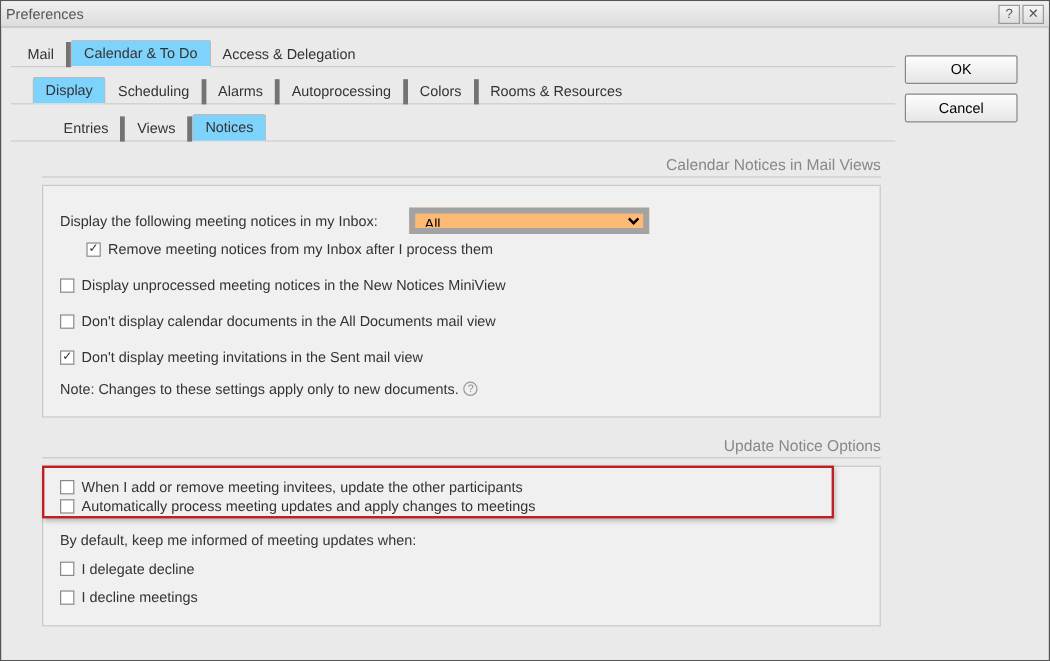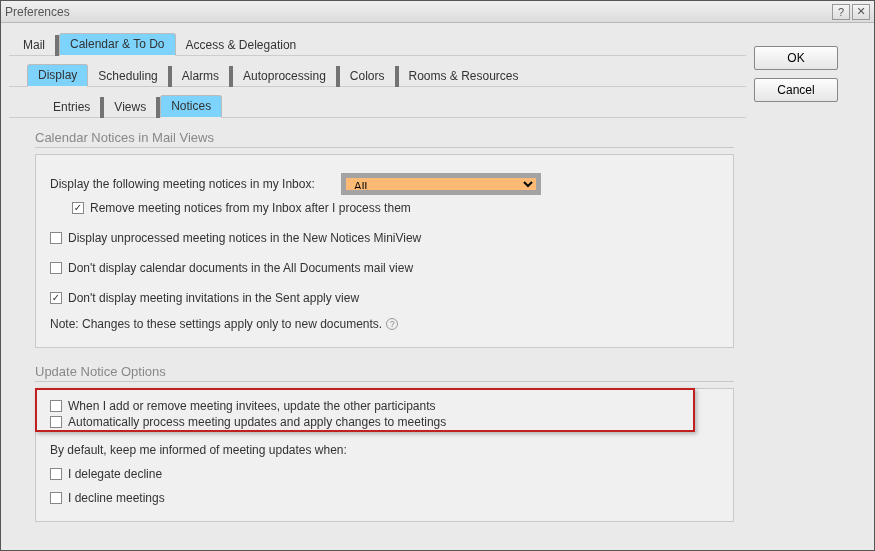--- a/index.html
+++ b/index.html
@@ -55,21 +55,21 @@
     flex: 1;
     display: flex;
     flex-direction: column;
   }
   .right-pane {
     width: 112px;
     padding-top: 15px;
   }
   .btn {
     display: block;
-    width: 84px;
+    width: 94px;
     height: 24px;
     margin-bottom: 8px;
     border: 1px solid #888;
     background: linear-gradient(#fdfdfd,#e6e6e6);
     font-family: inherit;
     font-size: 12px;
     cursor: pointer;
     border-radius: 2px;
   }
   .tabrow {
@@ -106,20 +106,21 @@
   }
   .scroll-area {
     flex: 1;
     overflow: hidden;
     padding: 6px 12px 0 26px;
   }
   .section-title {
     color: #888;
     font-size: 13px;
     margin: 0 0 2px 0;
+    text-align: right;
   }
   .section-line {
     border-top: 1px solid #c8c8c8;
     margin-bottom: 6px;
   }
   .panel {
     border: 1px solid #c8c8c8;
     background: #f0f0f0;
     padding: 12px 14px 10px 14px;
     margin-bottom: 16px;
@@ -238,21 +239,21 @@
             <label>Display unprocessed meeting notices in the New Notices MiniView</label>
           </div>
 
           <div class="row" style="margin-top:16px">
             <span class="chk"></span>
             <label>Don't display calendar documents in the All Documents mail view</label>
           </div>
 
           <div class="row" style="margin-top:16px">
             <span class="chk checked"></span>
-            <label>Don't display meeting invitations in the Sent apply view</label>
+            <label>Don't display meeting invitations in the Sent mail view</label>
           </div>
 
           <div class="row note">
             <span>Note:  Changes to these settings apply only to new documents.</span>
             <span class="help-circle">?</span>
           </div>
         </div>
 
         <div class="section-title">Update Notice Options</div>
         <div class="section-line"></div>

